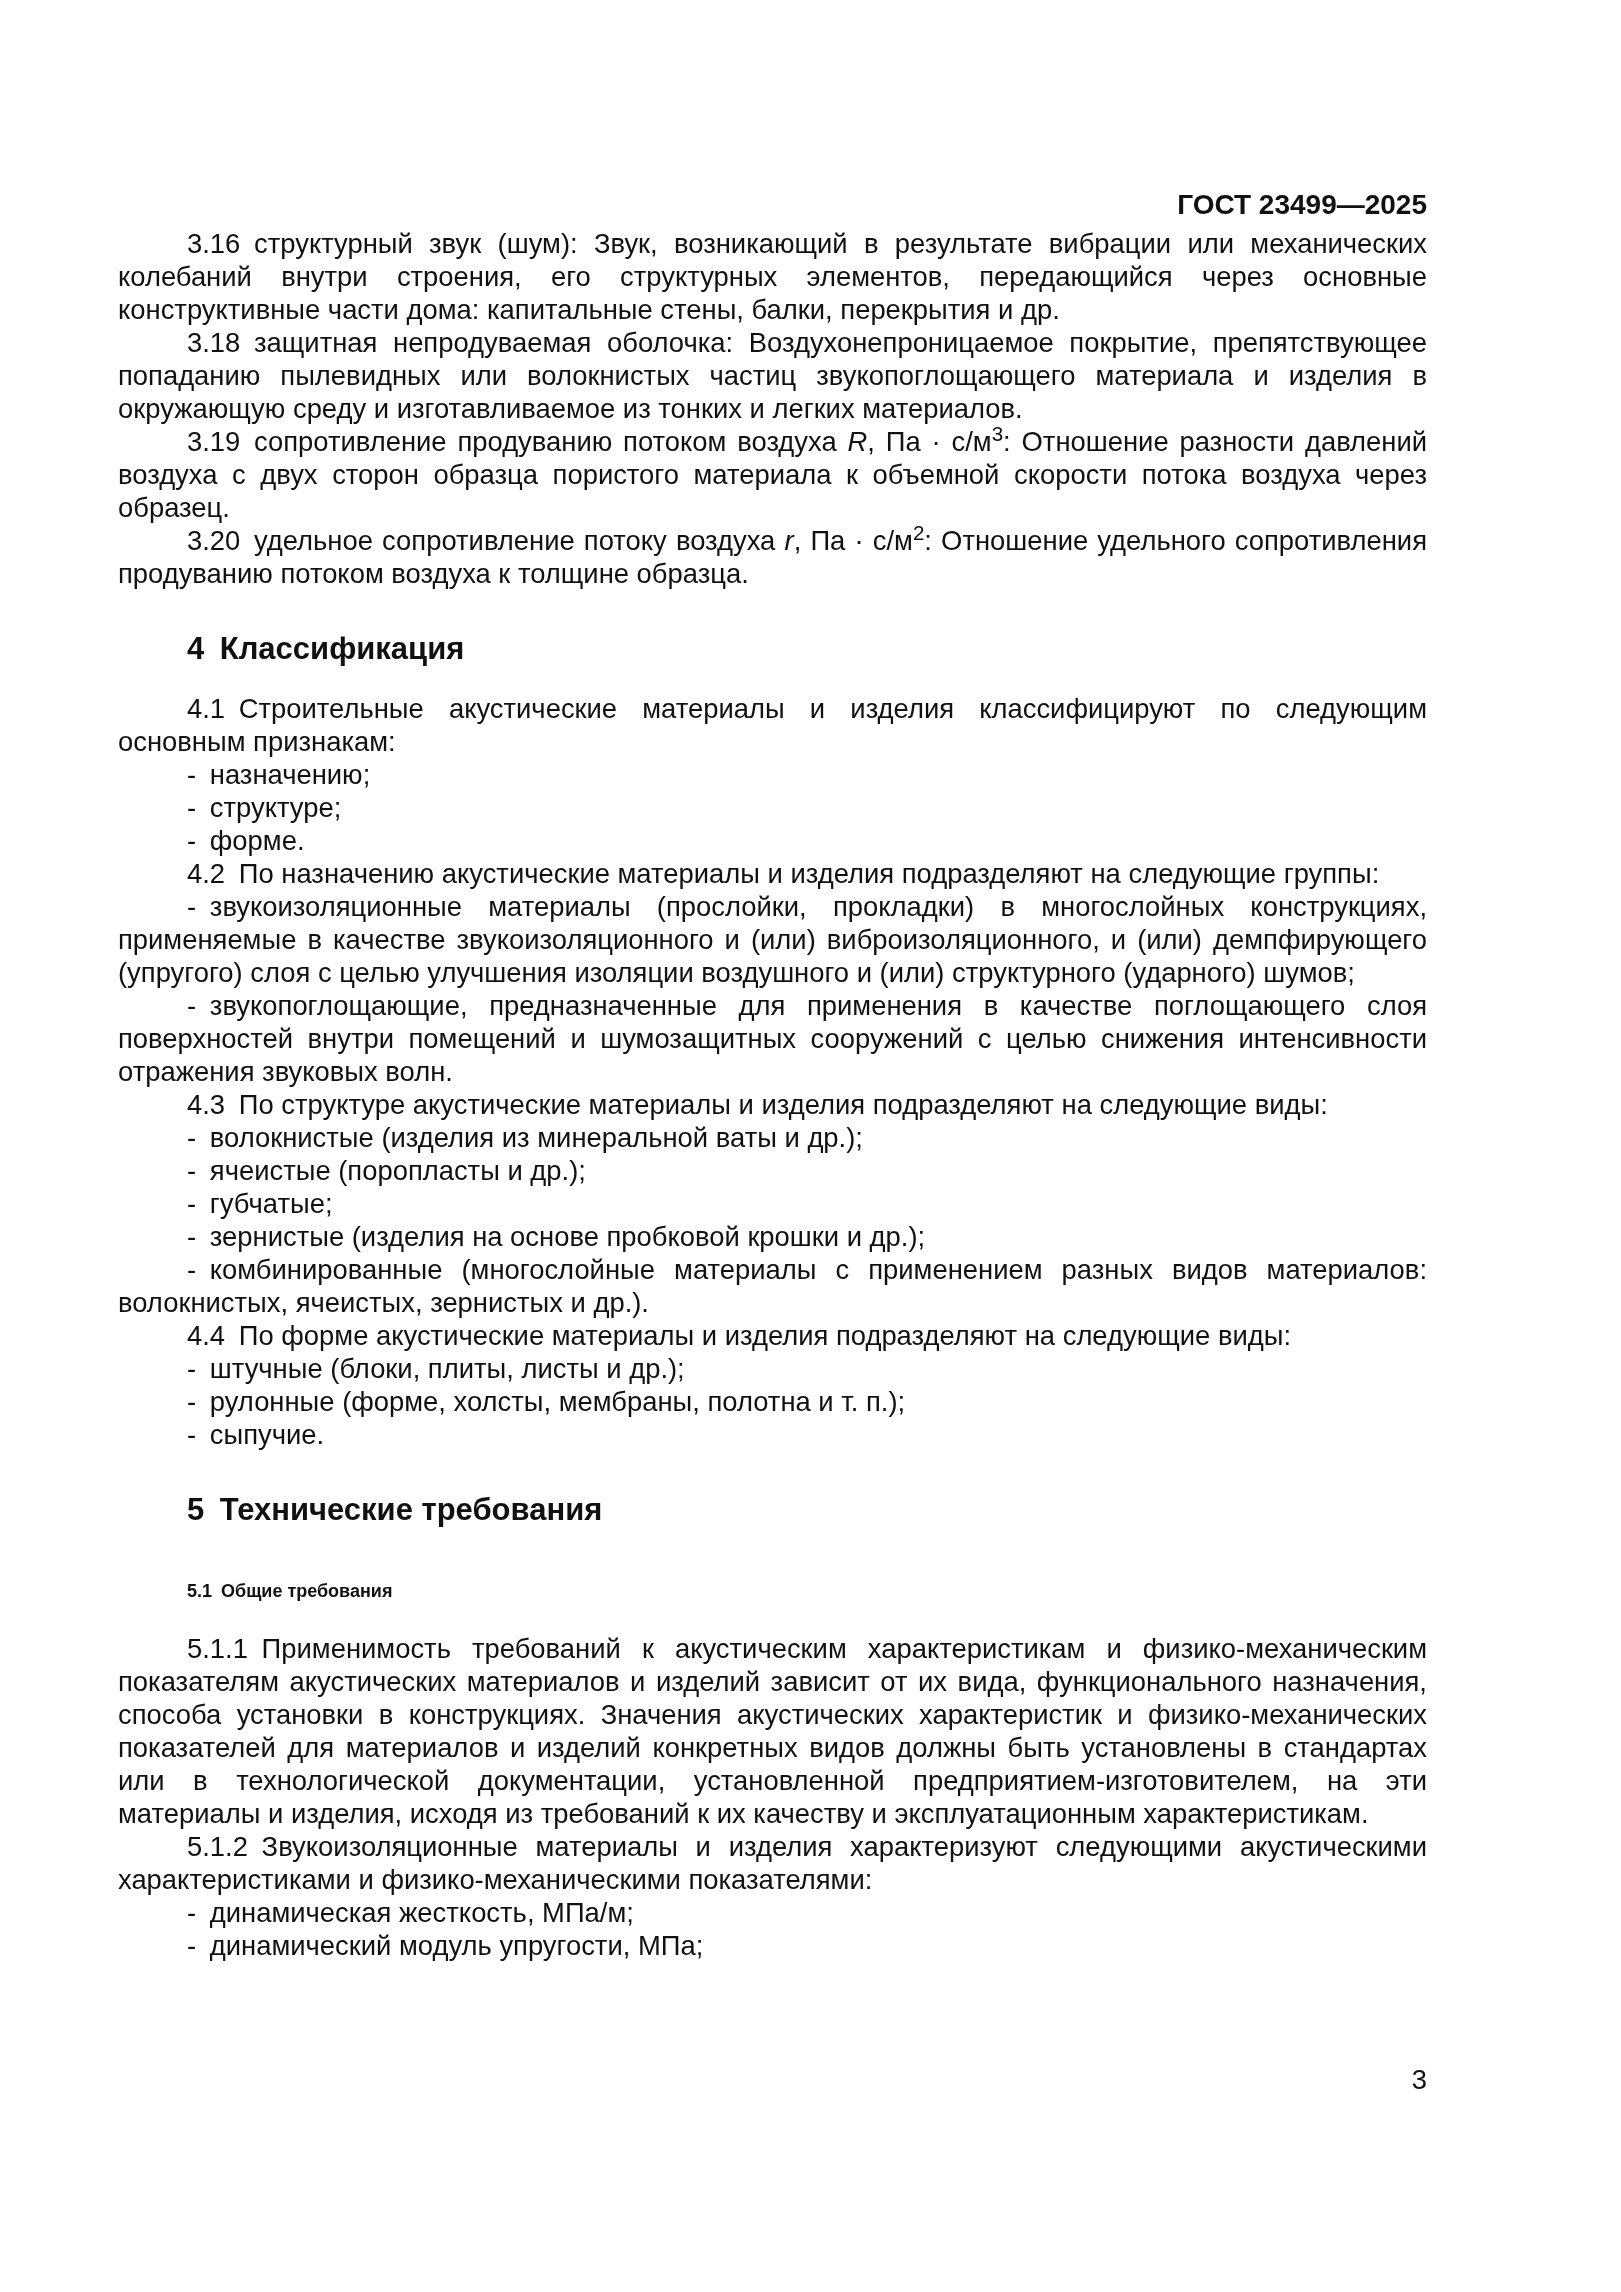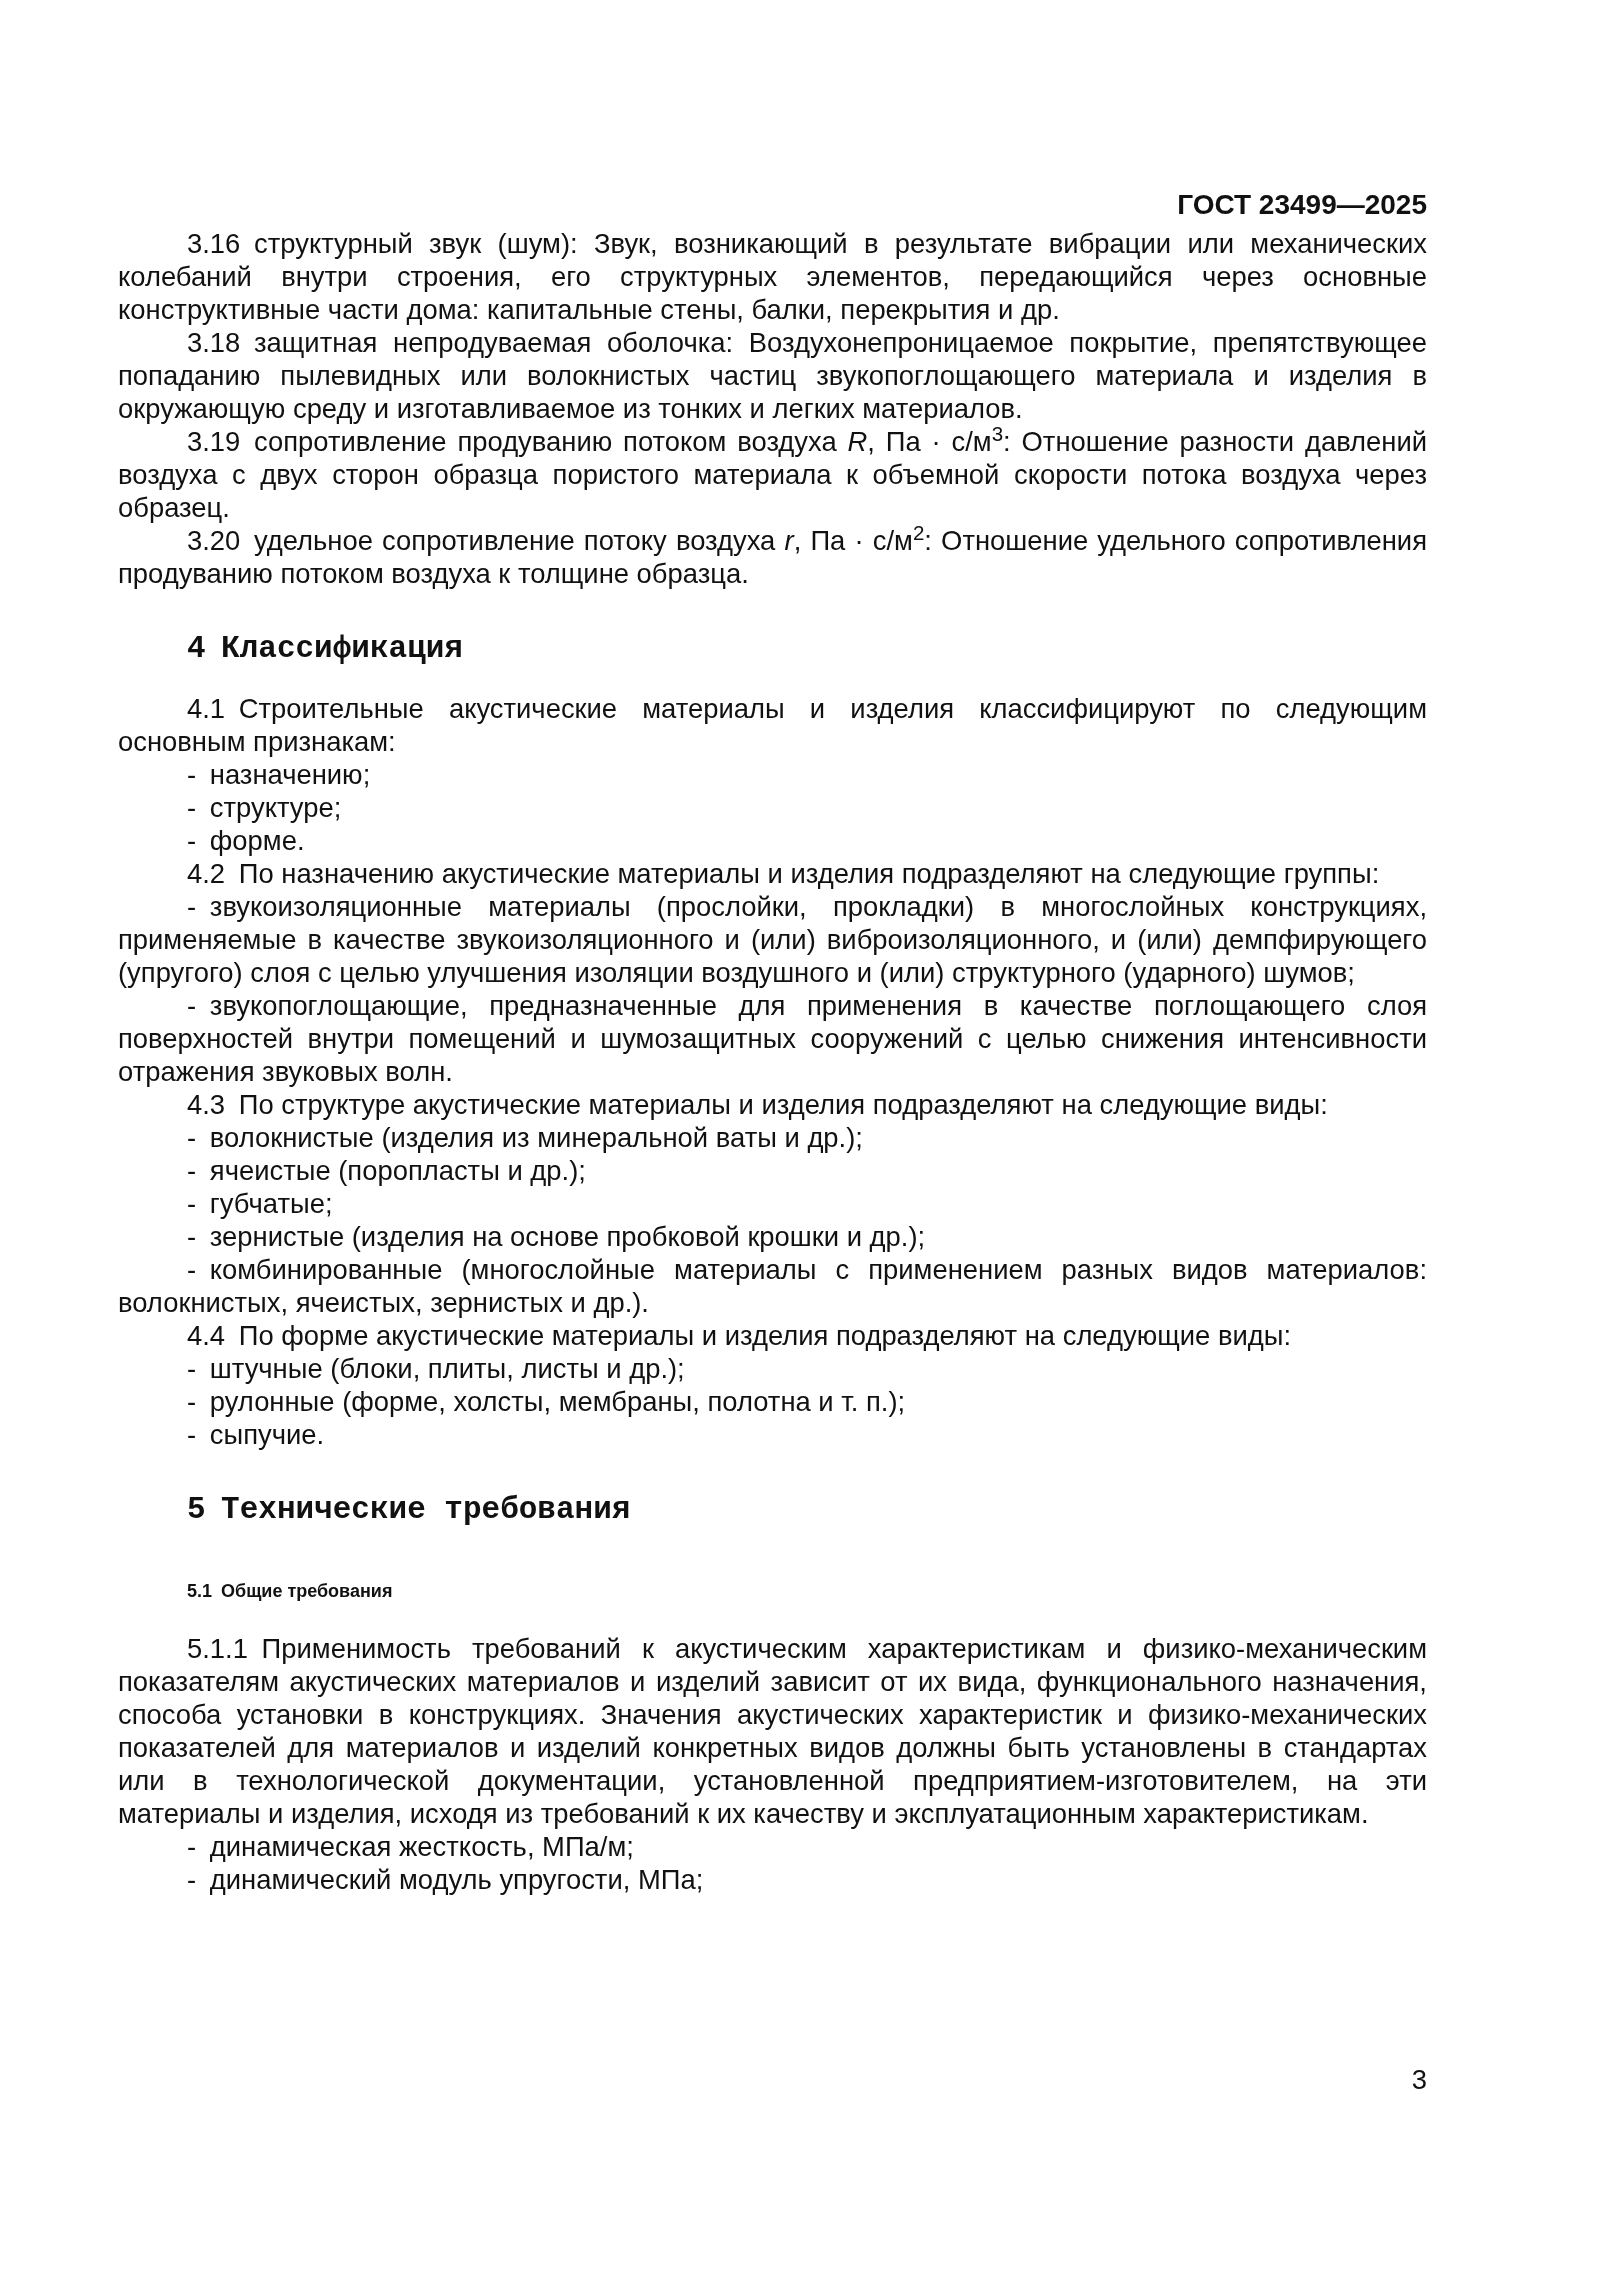--- a/index.html
+++ b/index.html
@@ -33,21 +33,20 @@
     margin: 0;
     text-indent: 69px;
   }
   .doc-body h1 {
     font-size: 31px;
     line-height: 39px;
     font-weight: bold;
     margin: 39px 0 23.5px 0;
     text-indent: 69px;
     text-align: left;
-    font-family: Liberation Mono, monospace;
   }
   .doc-body h2 {
     font-size: 18px;
     line-height: 33px;
     font-weight: bold;
     margin: 46px 0 24px 0;
     text-indent: 69px;
     text-align: left;
   }
   .doc-body .b { font-weight: normal; }
@@ -91,20 +90,21 @@
     <p><span>- губчатые;</span></p>
     <p><span>- зернистые (изделия на основе пробковой крошки и др.);</span></p>
     <p><span>- комбинированные (многослойные материалы с применением разных видов материалов: волокнистых, ячеистых, зернистых и др.).</span></p>
     <p><span>4.4 По форме акустические материалы и изделия подразделяют на следующие виды:</span></p>
     <p><span>- штучные (блоки, плиты, листы и др.);</span></p>
     <p><span>- рулонные (форме, холсты, мембраны, полотна и т. п.);</span></p>
     <p><span>- сыпучие.</span></p>
     <h1>5 Технические требования</h1>
     <h2>5.1 Общие требования</h2>
     <p><span>5.1.1 Применимость требований к акустическим характеристикам и физико-механическим показателям акустических материалов и изделий зависит от их вида, функционального назначения, способа установки в конструкциях. Значения акустических характеристик и физико-механических показателей для материалов и изделий конкретных видов должны быть установлены в стандартах или в технологической документации, установленной предприятием-изготовителем, на эти материалы и изделия, исходя из требований к их качеству и эксплуатационным характеристикам.</span></p>
+    <p><span>5.1.2 Звукоизоляционные материалы и изделия характеризуют следующими акустическими характеристиками и физико-механическими показателями:</span></p>
     <p><span>- динамическая жесткость, МПа/м;</span></p>
     <p><span>- динамический модуль упругости, МПа;</span></p>
   </main>
 
 <footer class="page-footer">
   <span>3</span>
 </footer>
 
 
 </body></html>

